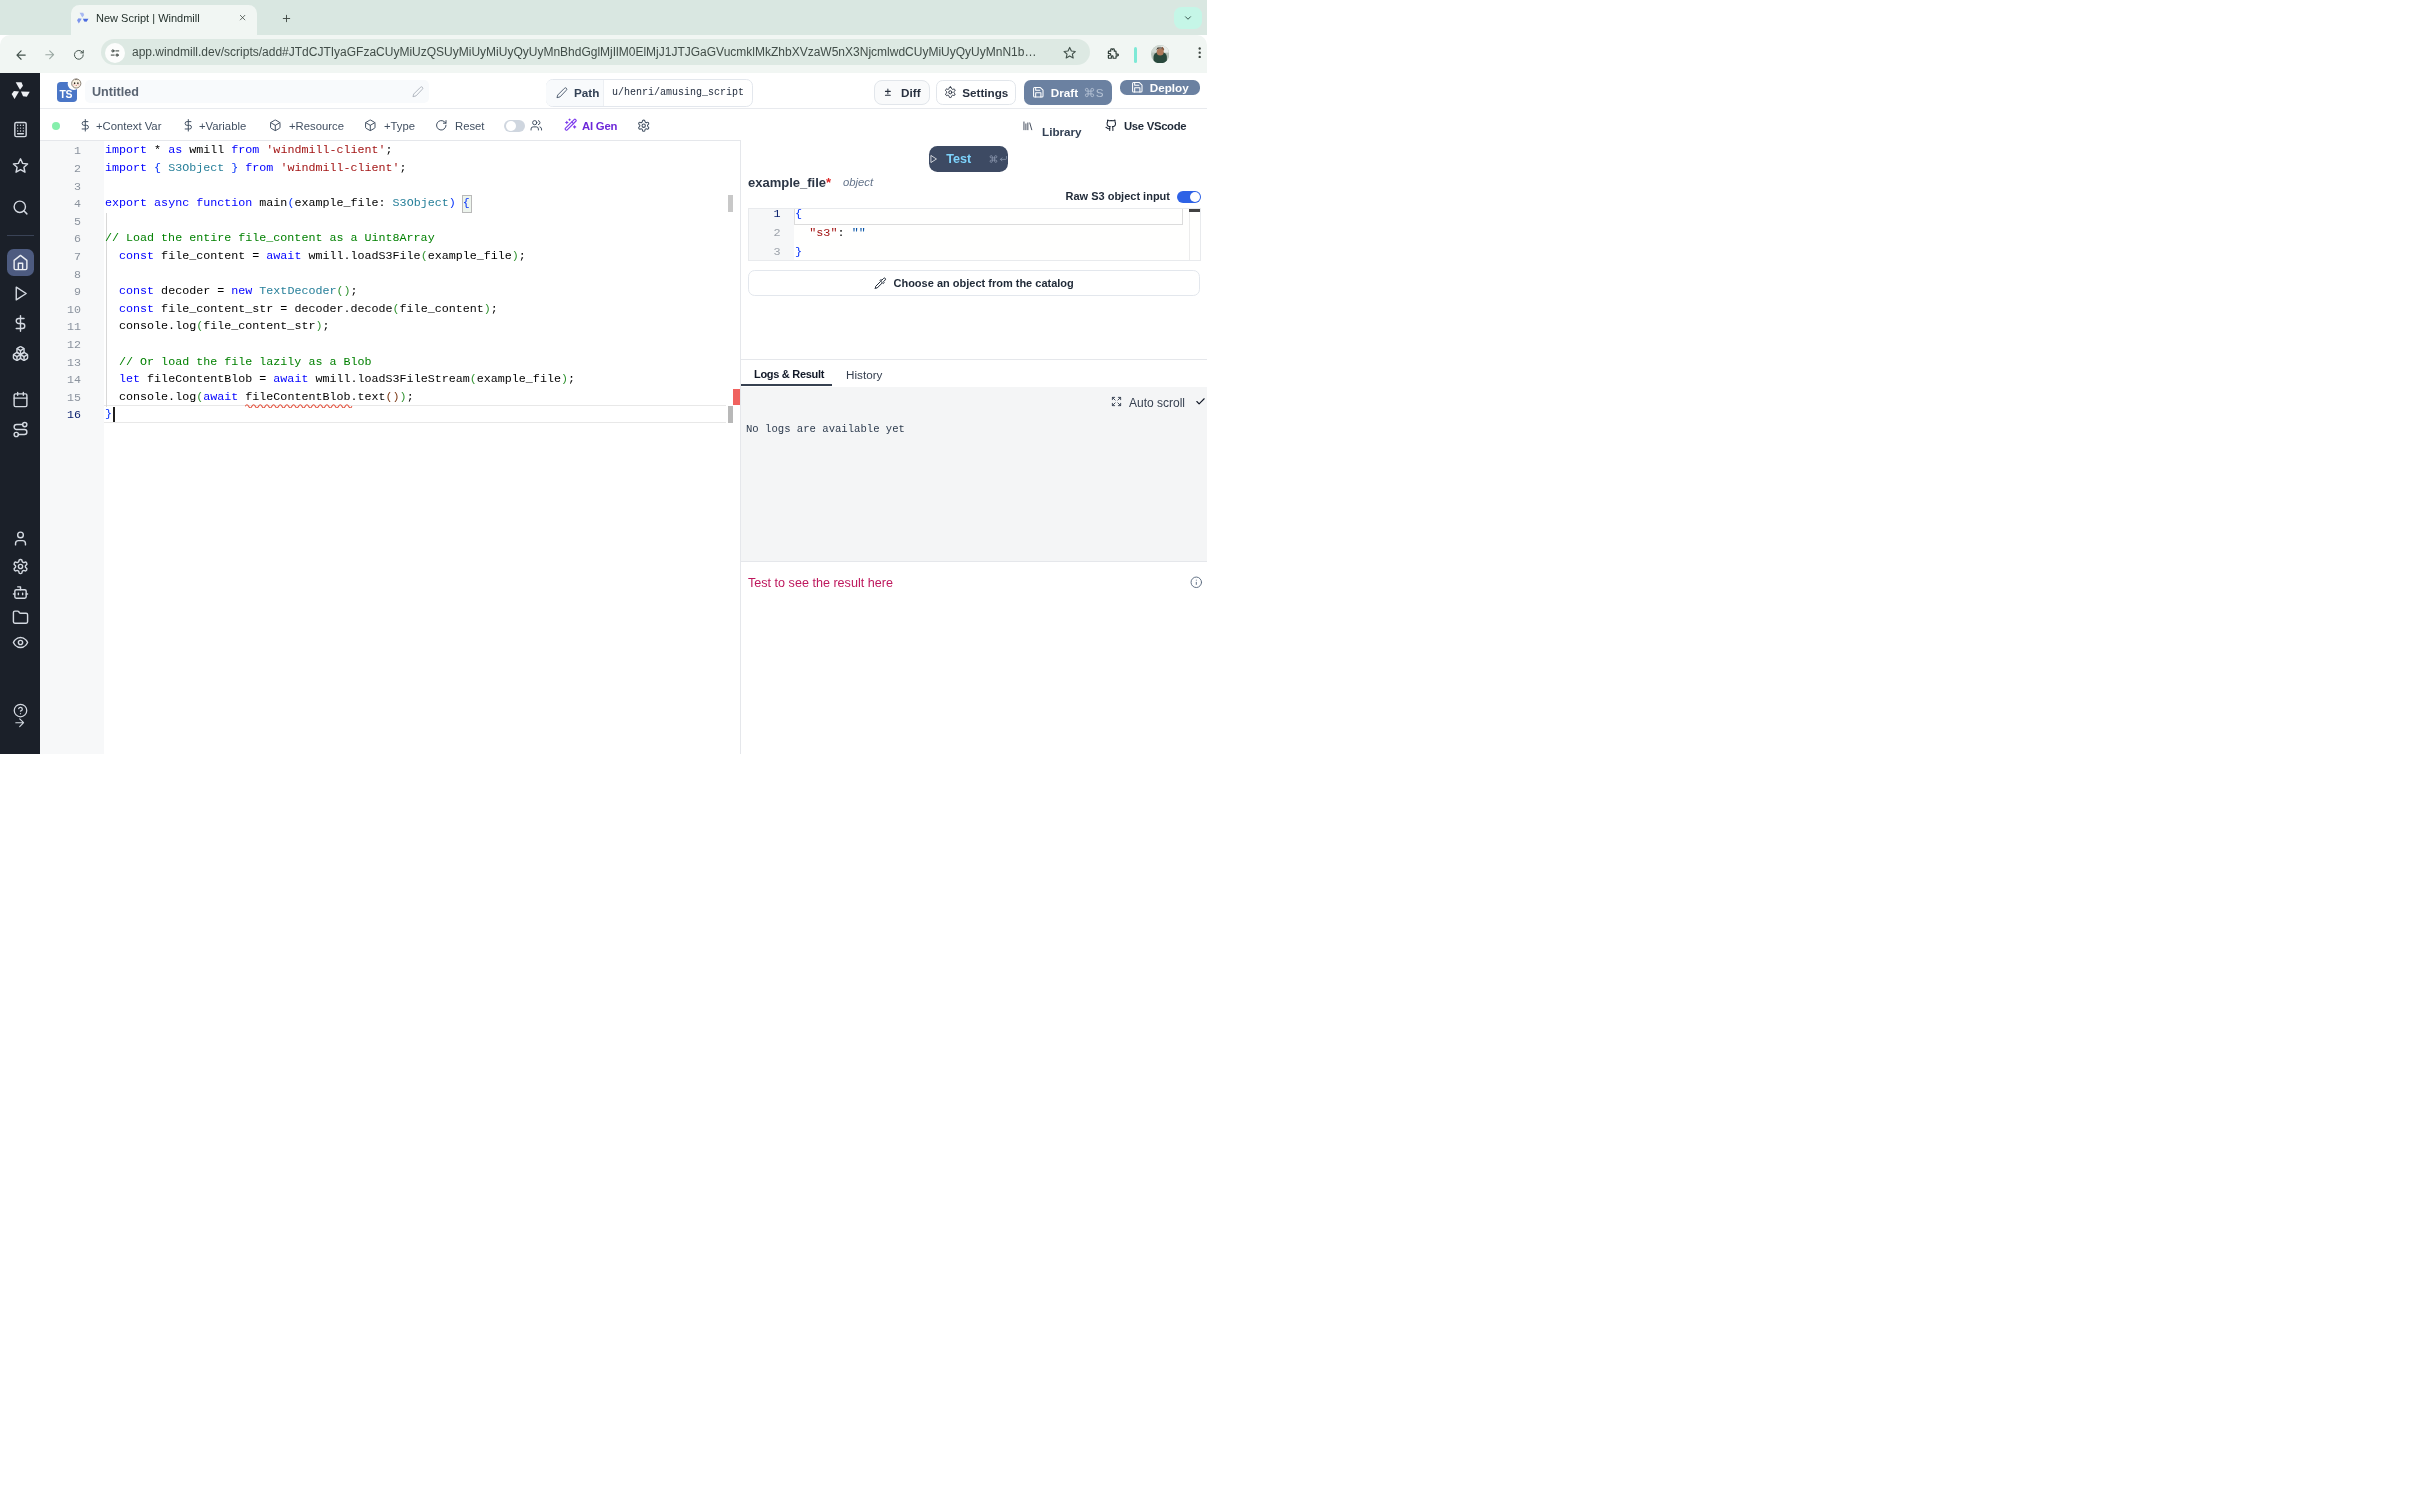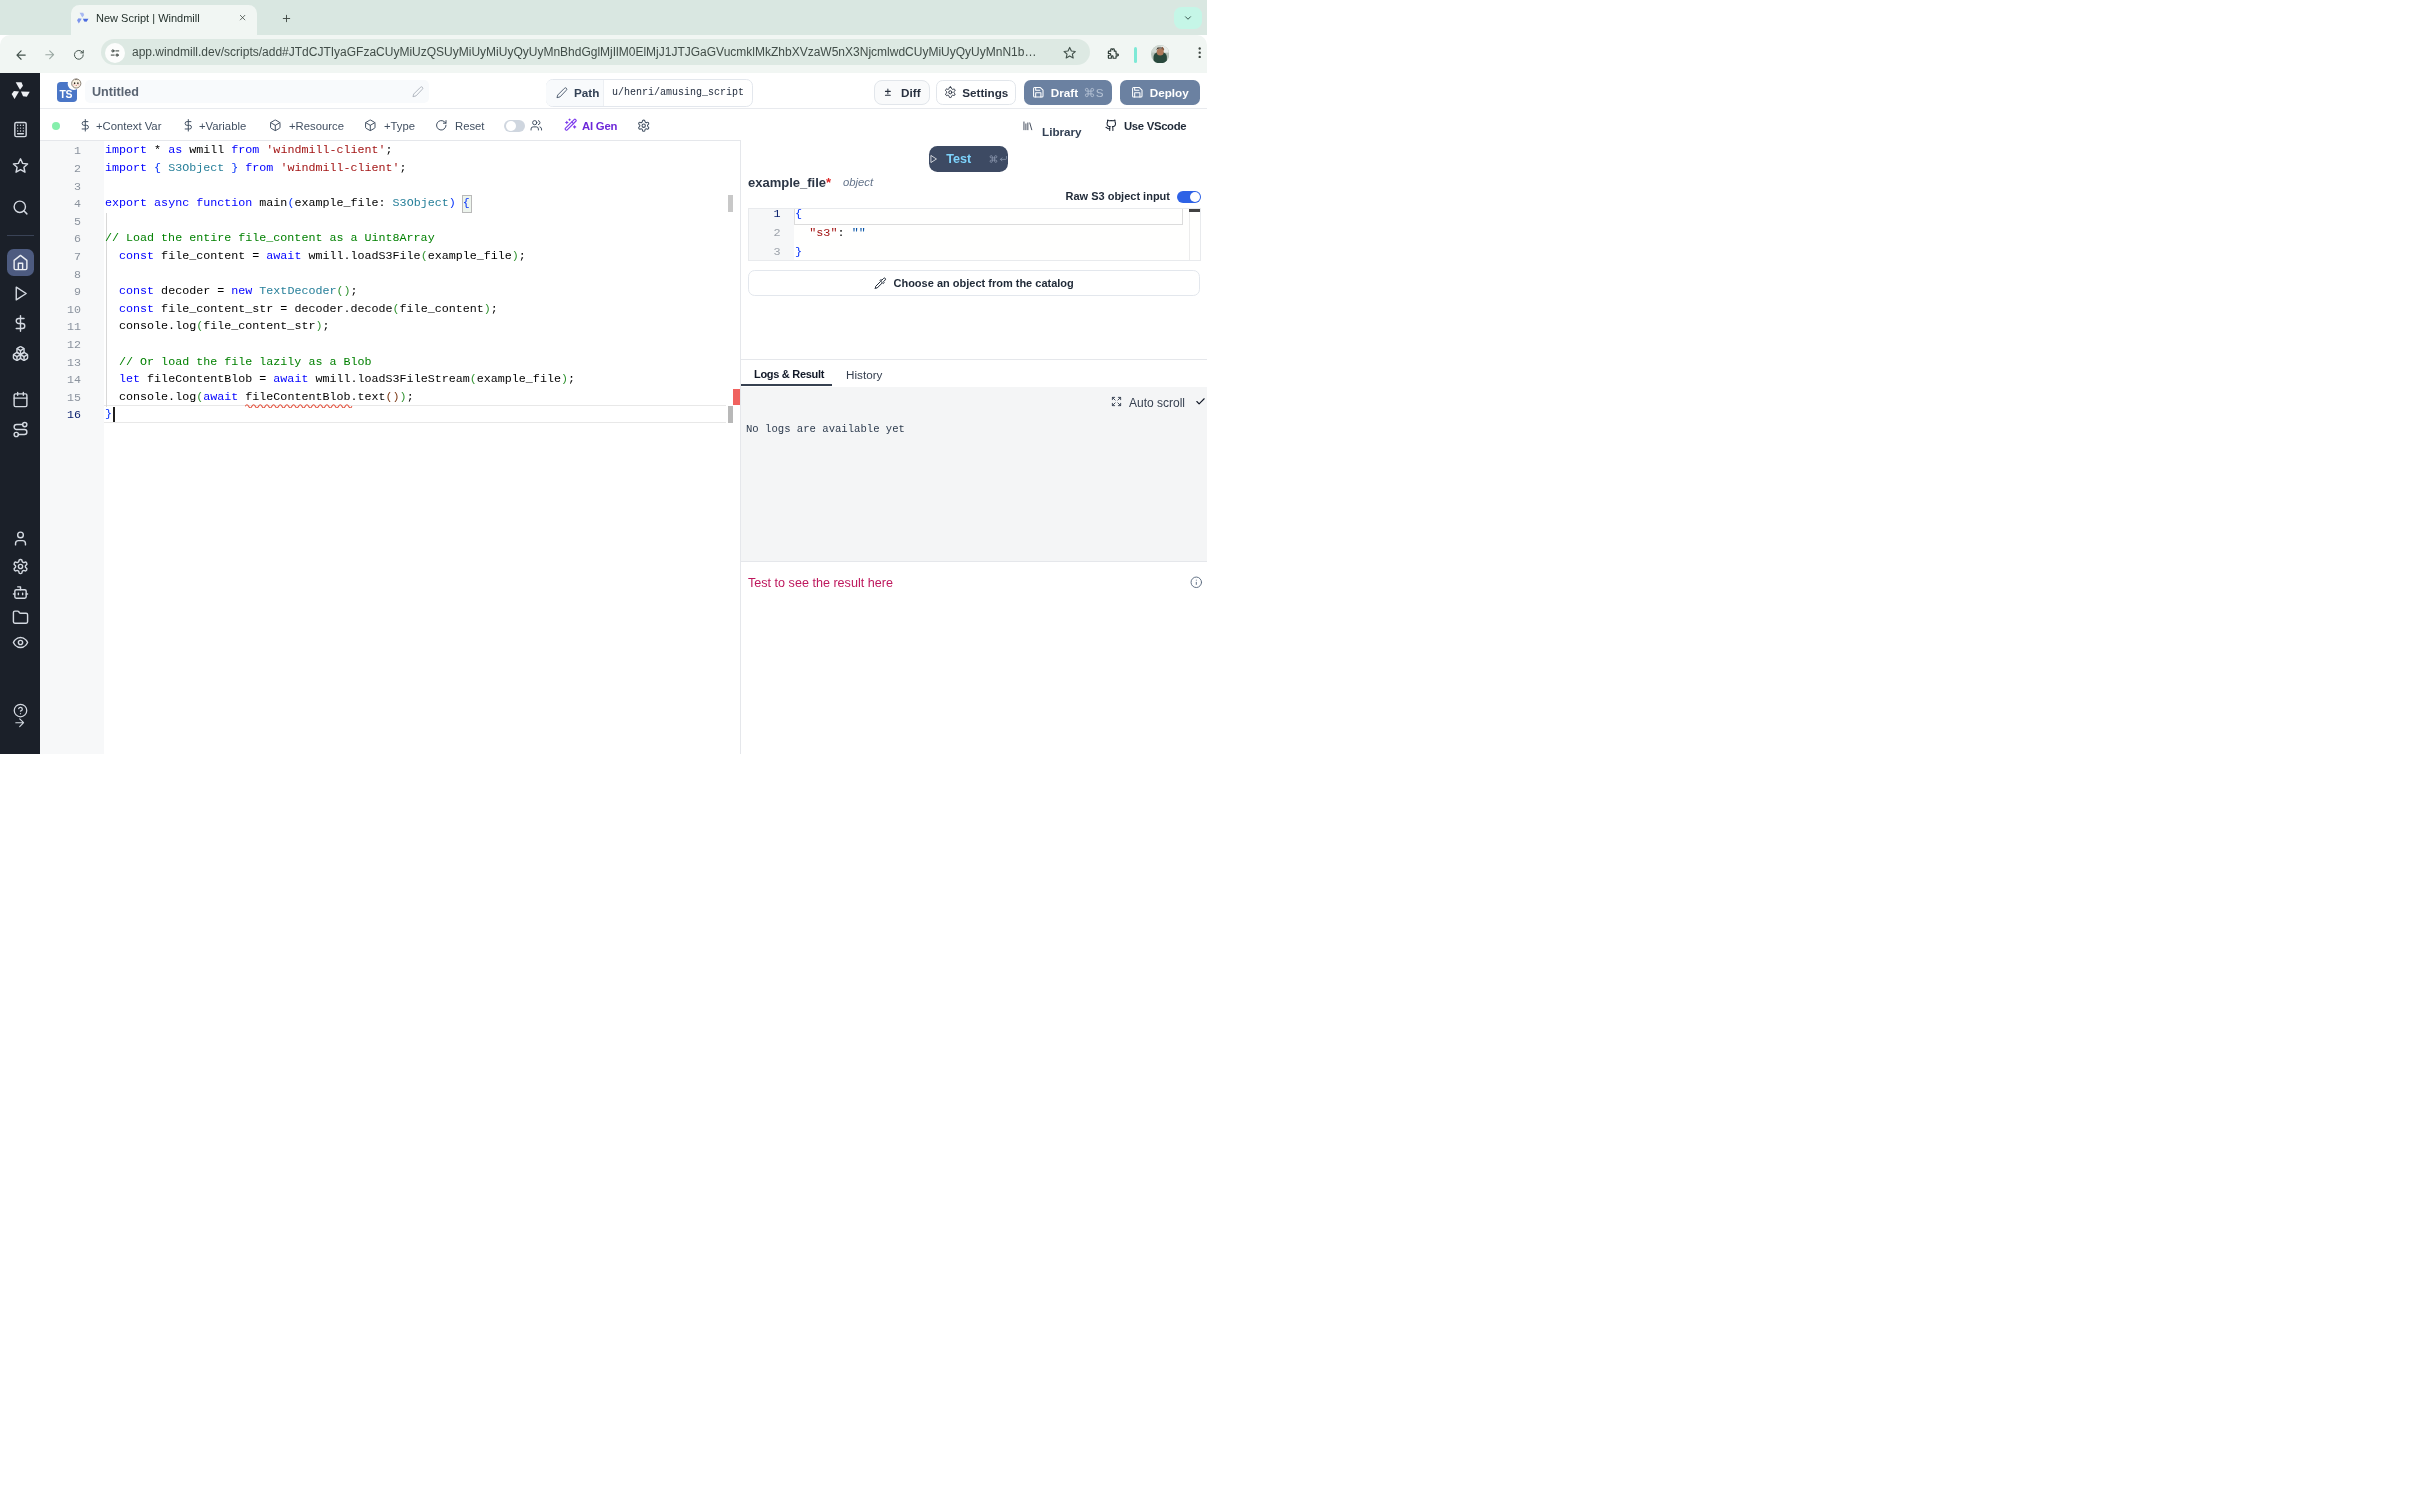--- a/index.html
+++ b/index.html
@@ -240,21 +240,21 @@
 <div class="a btn white" style="left:936px; top:80px; width:80px; height:25px;"><svg width="12.6" height="12.6" viewBox="0 0 24 24" class="ic" style="stroke-width:1.9;">
       <path d="M12.22 2h-.44a2 2 0 0 0-2 2v.18a2 2 0 0 1-1 1.73l-.43.25a2 2 0 0 1-2 0l-.15-.08a2 2 0 0 0-2.73.73l-.22.38a2 2 0 0 0 .73 2.73l.15.1a2 2 0 0 1 1 1.72v.51a2 2 0 0 1-1 1.74l-.15.09a2 2 0 0 0-.73 2.73l.22.38a2 2 0 0 0 2.73.73l.15-.08a2 2 0 0 1 2 0l.43.25a2 2 0 0 1 1 1.73V20a2 2 0 0 0 2 2h.44a2 2 0 0 0 2-2v-.18a2 2 0 0 1 1-1.73l.43-.25a2 2 0 0 1 2 0l.15.08a2 2 0 0 0 2.73-.73l.22-.39a2 2 0 0 0-.73-2.73l-.15-.08a2 2 0 0 1-1-1.74v-.5a2 2 0 0 1 1-1.74l.15-.09a2 2 0 0 0 .73-2.73l-.22-.38a2 2 0 0 0-2.73-.73l-.15.08a2 2 0 0 1-2 0l-.43-.25a2 2 0 0 1-1-1.73V4a2 2 0 0 0-2-2z"></path>
       <circle cx="12" cy="12" r="3"></circle>
     </svg>Settings</div>
 <div class="a btn slate" style="left:1024px; top:80px; width:88px; height:25px;"><svg width="12.6" height="12.6" viewBox="0 0 24 24" class="ic" style="stroke-width:2;">
       <path d="M19 21H5a2 2 0 0 1-2-2V5a2 2 0 0 1 2-2h11l5 5v11a2 2 0 0 1-2 2z"></path>
       <path d="M17 21v-8H7v8M7 3v5h8"></path>
     </svg>Draft<span style="color:#b5c2d4; font-weight:normal; display:flex; align-items:center; gap:0.8px;"><svg width="11" height="11" viewBox="0 0 24 24" fill="none" stroke="#b5c2d4" stroke-width="2">
         <path d="M15 6v12a3 3 0 1 0 3-3H6a3 3 0 1 0 3 3V6a3 3 0 1 0-3 3h12a3 3 0 1 0-3-3"></path>
       </svg>S</span></div>
-<div class="a btn slate" style="left:1120px; top:80px; width:80px; height:25px;"><svg width="12.6" height="12.6" viewBox="0 0 24 24" class="ic" style="stroke-width:2;">
+<div class="a btn slate" style="left:1120px; top:80px; width:80px; height:15px;"><svg width="12.6" height="12.6" viewBox="0 0 24 24" class="ic" style="stroke-width:2;">
       <path d="M19 21H5a2 2 0 0 1-2-2V5a2 2 0 0 1 2-2h11l5 5v11a2 2 0 0 1-2 2z"></path>
       <path d="M17 21v-8H7v8M7 3v5h8"></path>
     </svg>Deploy</div>
 
 
 <div class="a" style="left:52px; top:122px; width:7.5px; height:7.5px; border-radius:4.2px; background:#86efac;"></div>
 <svg class="a ic" style="left:79px; top:119px; color:#425062; stroke-width:1.9;" width="12.6" height="12.6" viewBox="0 0 24 24">
     <path d="M12 1v22"></path>
     <path d="M17 5H9.5a3.5 3.5 0 0 0 0 7h5a3.5 3.5 0 0 1 0 7H6"></path>
   </svg>

